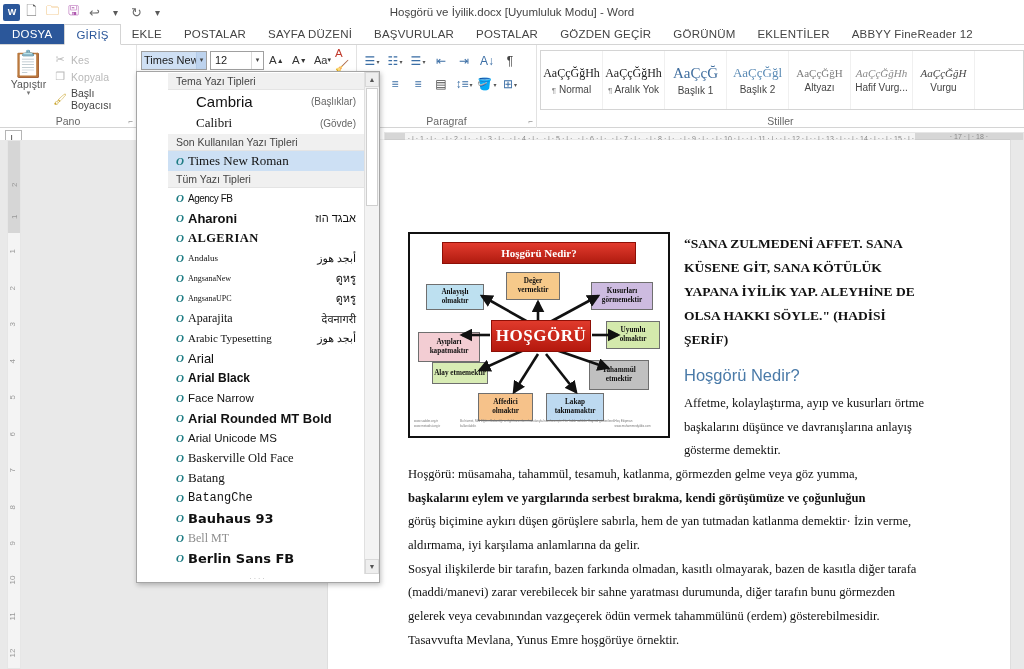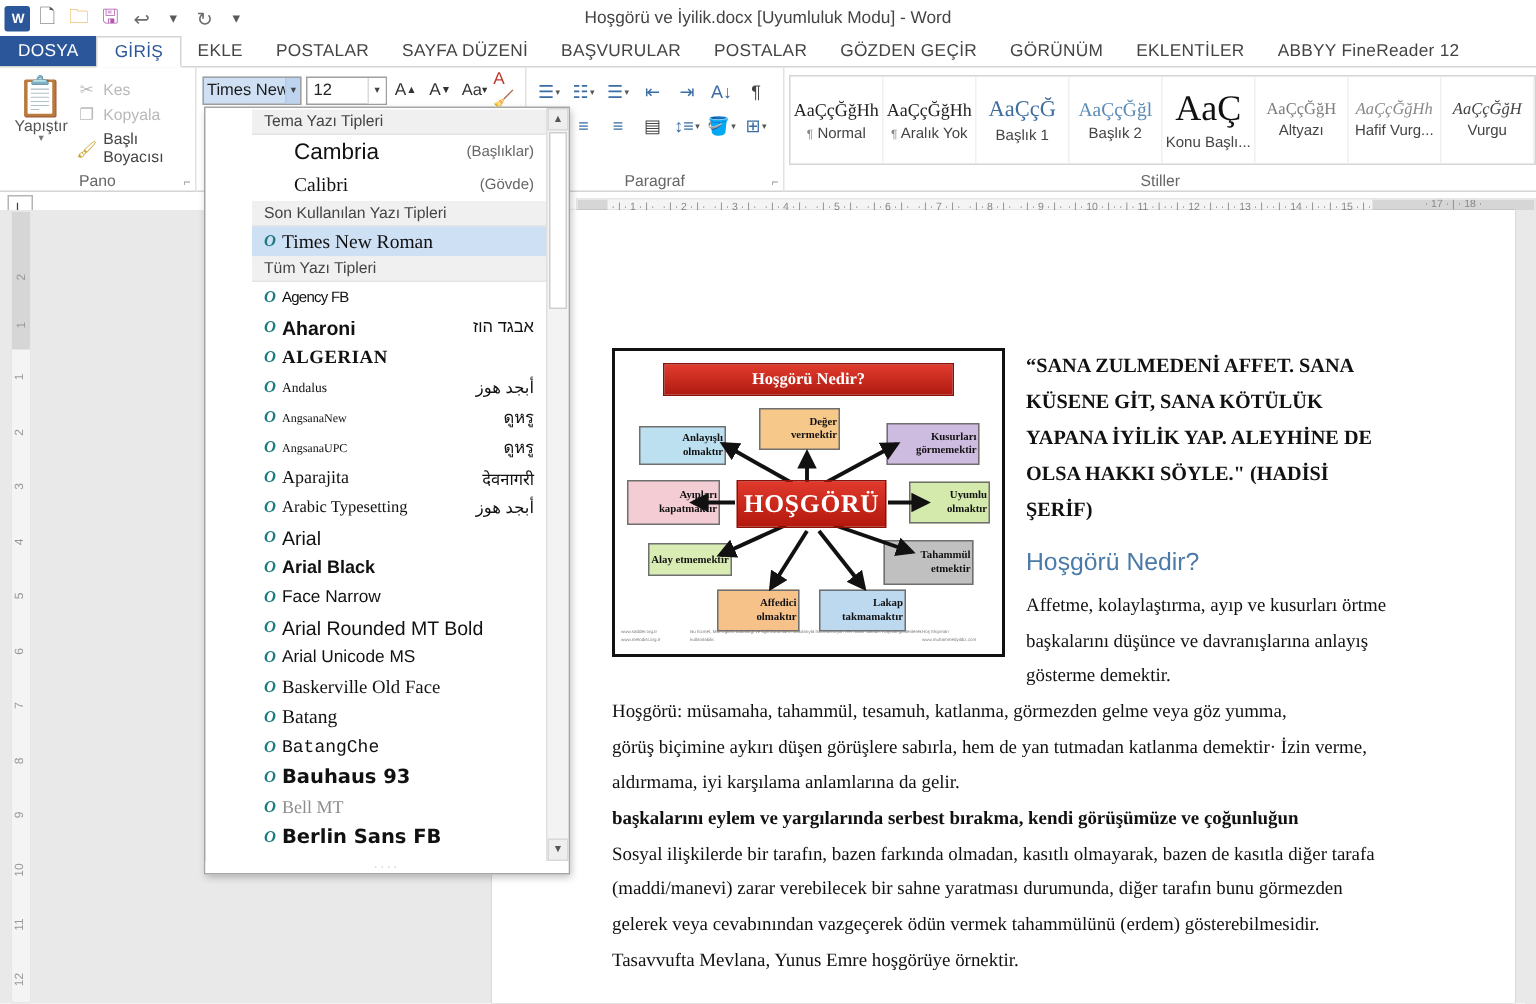--- a/index.html
+++ b/index.html
@@ -202,21 +202,21 @@
     position:relative; padding:4px;
   }
   .dg-title{
     height:22px; margin:4px 28px 0 28px;
     background:linear-gradient(#e23b2e,#b01b10);
     border:1px solid #8d0f06; color:#fff; font-weight:bold;
     font-size:11px; display:flex; align-items:center; justify-content:center;
     font-family:"Liberation Serif", serif;
   }
   .dbox{
-    position:absolute; text-align:right; font-size:7.2px; font-weight:bold;
+    position:absolute; text-align:center; font-size:7.2px; font-weight:bold;
     line-height:1.25; color:#111; border:1px solid #6f6f6f;
     display:flex; align-items:center; justify-content:center;
     font-family:"Liberation Serif", serif; padding:1px;
   }
   .dcenter{
     position:absolute; left:81px; top:86px; width:100px; height:32px;
     background:linear-gradient(#e03a2c,#b4180d); border:1px solid #8d0f06;
     color:#fff; font-weight:bold; font-size:17px; letter-spacing:.5px;
     display:flex; align-items:center; justify-content:center;
     font-family:"Liberation Serif", serif; z-index:3;
@@ -417,24 +417,20 @@
         <div class="sty-prev">AaÇçĞğHh</div>
         <div class="sty-name"><span class="sty-pilcrow">¶</span> <span>Aralık Yok</span></div>
       </div>
       <div class="styitem">
         <div class="sty-prev h1">AaÇçĞ</div>
         <div class="sty-name">Başlık 1</div>
       </div>
       <div class="styitem">
         <div class="sty-prev h2">AaÇçĞğl</div>
         <div class="sty-name">Başlık 2</div>
-      </div>
-      <div class="styitem">
-        <div class="sty-prev konu">AaÇ</div>
-        <div class="sty-name">Konu Başlı...</div>
       </div>
       <div class="styitem">
         <div class="sty-prev alt">AaÇçĞğH</div>
         <div class="sty-name">Altyazı</div>
       </div>
       <div class="styitem">
         <div class="sty-prev hv">AaÇçĞğHh</div>
         <div class="sty-name">Hafif Vurg...</div>
       </div>
       <div class="styitem">
@@ -517,21 +513,21 @@
               <line x1="136" y1="120" x2="166" y2="158"></line>
               <line x1="146" y1="116" x2="198" y2="134"></line>
             </g>
           </svg>
 
           <div class="dcenter">HOŞGÖRÜ</div>
 
           <div class="dbox" style="left:96px;  top:38px;  width:54px; height:28px; background:#f6c98a;">Değer vermektir</div>
           <div class="dbox" style="left:16px;  top:50px;  width:58px; height:26px; background:#bde0f0;">Anlayışlı olmaktır</div>
           <div class="dbox" style="left:181px; top:48px;  width:62px; height:28px; background:#cdbbe0;">Kusurları görmemektir</div>
-          <div class="dbox" style="left:8px;   top:86px;  width:62px; height:30px; background:#f3cdd3;">Ayıpları kapatmaktır</div>
+          <div class="dbox" style="left:8px;   top:98px;  width:62px; height:30px; background:#f3cdd3;">Ayıpları kapatmaktır</div>
           <div class="dbox" style="left:196px; top:87px;  width:54px; height:28px; background:#d4e9ac;">Uyumlu olmaktır</div>
           <div class="dbox" style="left:22px;  top:128px; width:56px; height:22px; background:#d8ecb4;">Alay etmemektir</div>
           <div class="dbox" style="left:179px; top:126px; width:60px; height:30px; background:#c0c0c0;">Tahammül etmektir</div>
           <div class="dbox" style="left:68px;  top:159px; width:55px; height:28px; background:#f6c28a;">Affedici olmaktır</div>
           <div class="dbox" style="left:136px; top:159px; width:58px; height:28px; background:#bdd9f0;">Lakap takmamaktır</div>
 
           <div class="dcredit">
             <span>www.sadder.org.tr
 www.metodist.org.tr</span>
             <span>Bu hizmet, Milli Eğitim Bakanlığı ve ilgili kurumların katkılarıyla hazırlanmıştır.
@@ -540,22 +536,22 @@
 www.muhammedyildiz.com</span>
           </div>
         </div>
       </div>
 
       <div class="quote">“SANA ZULMEDENİ AFFET. SANA KÜSENE GİT, SANA KÖTÜLÜK YAPANA İYİLİK YAP. ALEYHİNE DE OLSA HAKKI SÖYLE." (HADİSİ ŞERİF)</div>
       <div class="h2doc">Hoşgörü Nedir?</div>
       <div class="bodytxt">Affetme, kolaylaştırma, ayıp ve kusurları örtme başkalarını düşünce ve davranışlarına anlayış gösterme demektir.</div>
       <div class="clearp"></div>
       <div class="bodytxt">Hoşgörü: müsamaha, tahammül, tesamuh, katlanma, görmezden gelme veya göz yumma,</div>
+      <div class="bodytxt b">başkalarını eylem ve yargılarında serbest bırakma, kendi görüşümüze ve çoğunluğun</div>
       <div class="bodytxt">görüş biçimine aykırı düşen görüşlere sabırla, hem de yan tutmadan katlanma demektir· İzin verme, aldırmama, iyi karşılama anlamlarına da gelir.</div>
-      <div class="bodytxt b">başkalarını eylem ve yargılarında serbest bırakma, kendi görüşümüze ve çoğunluğun</div>
       <div class="bodytxt">Sosyal ilişkilerde bir tarafın, bazen farkında olmadan, kasıtlı olmayarak, bazen de kasıtla diğer tarafa (maddi/manevi) zarar verebilecek bir sahne yaratması durumunda, diğer tarafın bunu görmezden gelerek veya cevabınından vazgeçerek ödün vermek tahammülünü (erdem) gösterebilmesidir. Tasavvufta Mevlana, Yunus Emre hoşgörüye örnektir.</div>
     </div>
   </div>
 </div>
 
 <div class="fontdrop">
   <div class="fd-scrollarea">
     <div class="fd-list" id="fdlist">
         <div class="fd-head">Tema Yazı Tipleri</div>
         <div class="fd-item theme">
@@ -617,21 +613,21 @@
         <div class="fd-item">
           <span class="oicon">O</span>
           <span class="fd-name" style="font-size:12px;font-weight:bold;font-family:'Liberation Sans',sans-serif">Arial Black</span>
         </div>
         <div class="fd-item">
           <span class="oicon">O</span>
           <span class="fd-name" style="font-size:11.5px;font-family:'Liberation Sans',sans-serif">Face Narrow</span>
         </div>
         <div class="fd-item">
           <span class="oicon">O</span>
-          <span class="fd-name" style="font-size:13px;font-weight:normal;font-family:'Liberation Sans',sans-serif">Arial Rounded MT Bold</span>
+          <span class="fd-name" style="font-size:13px;font-weight:bold;font-family:'Liberation Sans',sans-serif">Arial Rounded MT Bold</span>
         </div>
         <div class="fd-item">
           <span class="oicon">O</span>
           <span class="fd-name" style="font-size:11.5px;font-family:'Liberation Sans',sans-serif">Arial Unicode MS</span>
         </div>
         <div class="fd-item">
           <span class="oicon">O</span>
           <span class="fd-name" style="font-size:12.5px;font-family:'Liberation Serif',serif">Baskerville Old Face</span>
         </div>
         <div class="fd-item">

